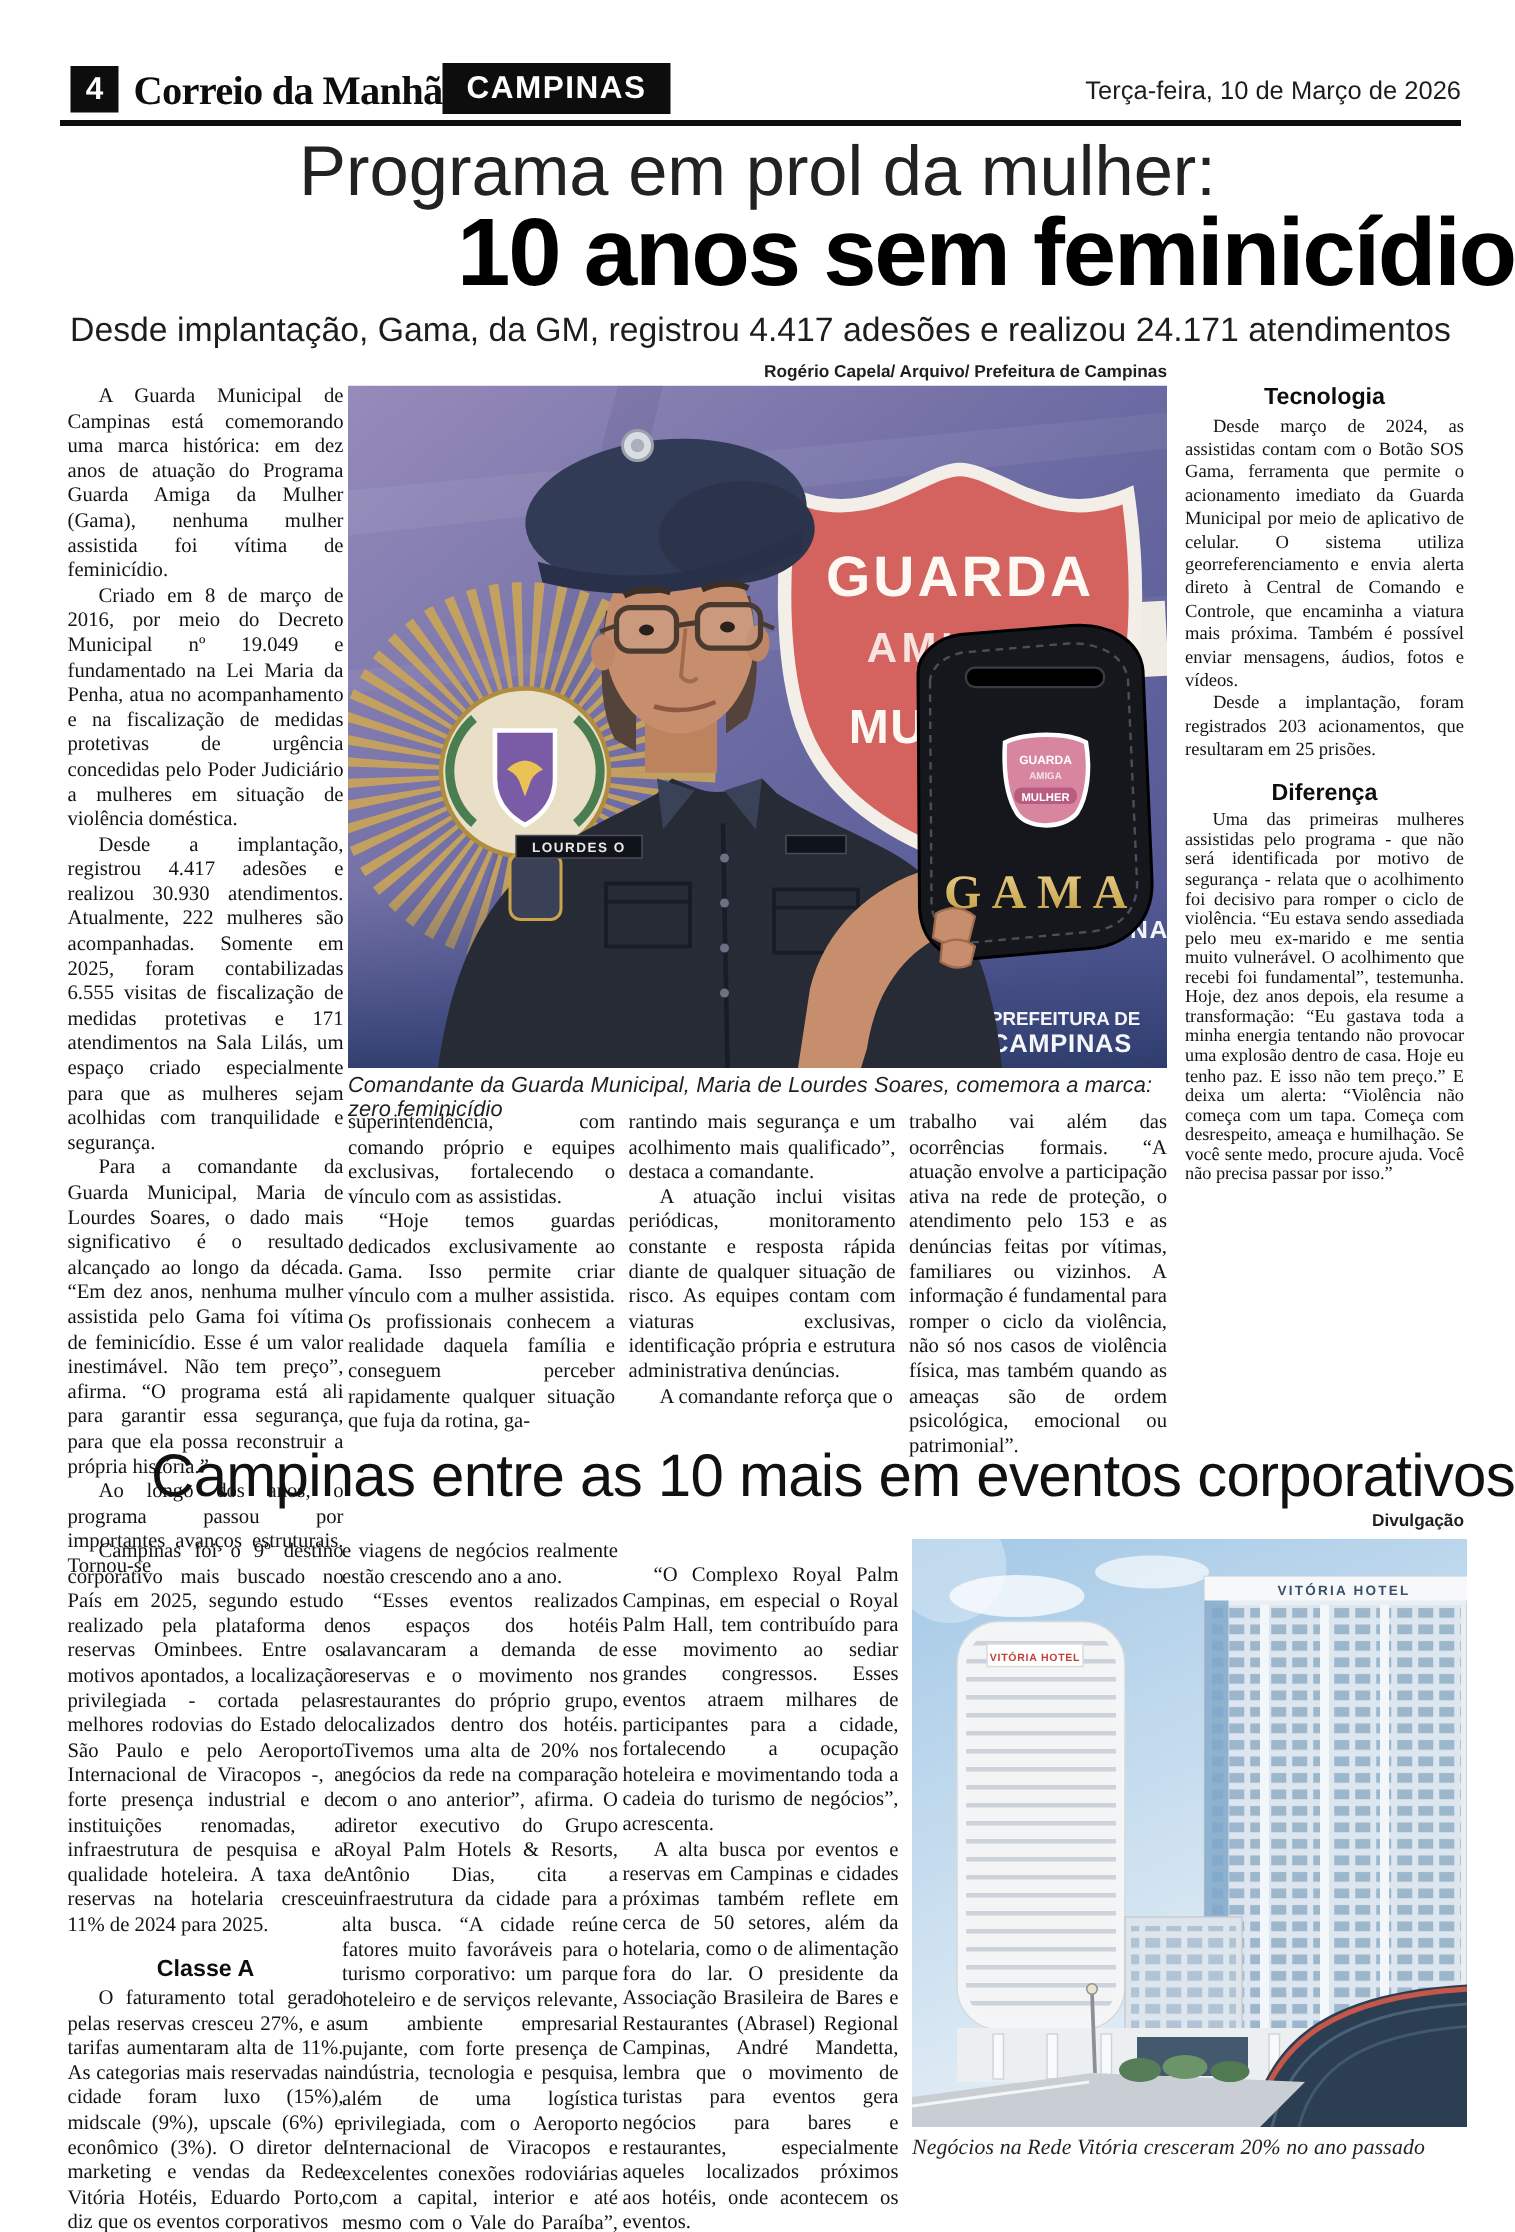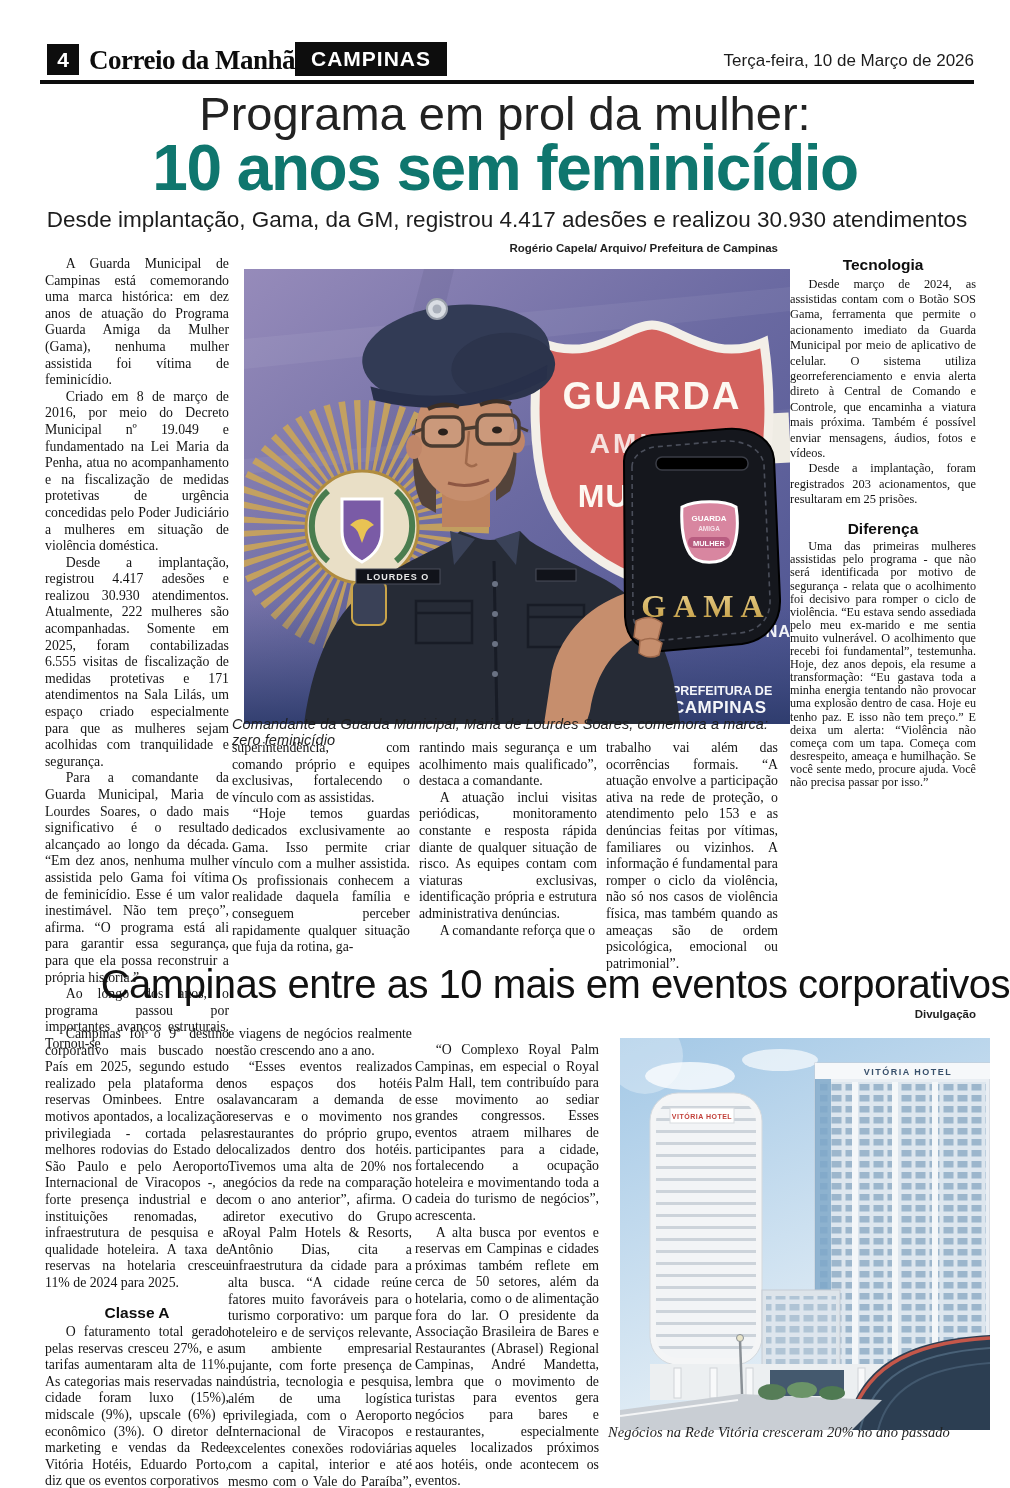--- a/index.html
+++ b/index.html
@@ -10,22 +10,22 @@
   .pagenum{left:47px;top:44px;width:32px;height:31px;background:#0d0d0d;color:#fff;
            font:700 21px/31px "Liberation Sans",sans-serif;text-align:center;}
   .masthead{left:89px;top:45px;font-family:"Liberation Serif",serif;font-weight:700;
             font-size:27px;letter-spacing:-0.5px;color:#0d0d0d;}
   .chip{left:295px;top:42px;background:#0d0d0d;color:#fff;font-weight:700;font-size:21px;
         padding:5px 16px;letter-spacing:1px;}
   .date{right:36px;top:51px;font-size:17px;color:#1c1c1c;}
   .rule{left:40px;right:36px;top:80px;height:4px;background:#0d0d0d;}
   
   .kicker{left:0;right:0;top:86px;text-align:center;font-size:47px;font-weight:400;color:#222;letter-spacing:0;}
-  .headline1{left:0;right:0;top:131px;text-align:center;font-size:64px;font-weight:700;
-             letter-spacing:-1.5px;color:#0f766e;}
+  .headline1{left:0;right:0;top:131px;text-align:right;font-size:64px;font-weight:700;
+             letter-spacing:-1.5px;color:#000000;}
   .subhead{left:40px;right:36px;top:207px;text-align:center;font-size:22.5px;font-weight:400;color:#1d1d1d;}
   .credit{font-size:11.5px;font-weight:700;color:#1f1f1f;}
   .credit1{left:232px;top:242px;width:546px;text-align:right;}
   .credit2{right:34px;top:1008px;text-align:right;}
   
   .body-col{font-family:"Liberation Serif",serif;font-size:13.8px;line-height:16.6px;
             text-align:justify;color:#131313;}
   .body-col p{margin:0;text-indent:1.5em;}
   .cont p:first-child{text-indent:0;}
   .body-col h3{font-family:"Liberation Sans",sans-serif;font-size:15.5px;font-weight:700;
@@ -39,40 +39,40 @@
   .bcol2{left:419px;top:740px;width:178px;}
   .bcol3{left:606px;top:740px;width:172px;}
   .a2col1{left:45px;top:1026px;width:184px;}
   .a2col2{left:228px;top:1026px;width:184px;}
   .a2col3{left:415px;top:1042px;width:184px;}
   .headline2{left:0;right:0;top:962px;text-align:right;font-size:40px;font-weight:400;
              letter-spacing:-0.5px;color:#111;}
   
   .photo1{left:232px;top:257px;width:546px;height:455px;}
   .photo2{left:608px;top:1026px;width:370px;height:392px;}
-  figure{margin:12px;}
+  figure{margin:0;}
   .caption{font-style:italic;font-size:14.5px;color:#1f1f1f;letter-spacing:0.1px;}
   .cap1{left:232px;top:716px;width:546px;}
   .cap2{left:608px;top:1424px;width:370px;font-family:Liberation Serif, serif;}
   svg{display:block;}
 </style>
 </head>
 <body>
 
 <div class="page">
 
   <div class="abs pagenum">4</div>
   <div class="abs masthead">Correio da Manhã</div>
   <div class="abs chip">CAMPINAS</div>
   <div class="abs date">Terça-feira, 10 de Março de 2026</div>
   <div class="abs rule"></div>
 
   <div class="abs kicker">Programa em prol da mulher:</div>
   <div class="abs headline1">10 anos sem feminicídio</div>
-  <div class="abs subhead">Desde implantação, Gama, da GM, registrou 4.417 adesões e realizou 30.930 atendimentos</div>
+  <div class="abs subhead">Desde implantação, Gama, da GM, registrou 4.417 adesões e realizou 24.171 atendimentos</div>
   <div class="abs credit credit1">Rogério Capela/ Arquivo/ Prefeitura de Campinas</div>
 
   <div class="abs body-col leftcol">
       <p>A Guarda Municipal de Campinas está comemorando uma marca histórica: em dez anos de atuação do Programa Guarda Amiga da Mulher (Gama), nenhuma mulher assistida foi vítima de feminicídio.</p>
       <p>Criado em 8 de março de 2016, por meio do Decreto Municipal nº 19.049 e fundamentado na Lei Maria da Penha, atua no acompanhamento e na fiscalização de medidas protetivas de urgência concedidas pelo Poder Judiciário a mulheres em situação de violência doméstica.</p>
       <p>Desde a implantação, registrou 4.417 adesões e realizou 30.930 atendimentos. Atualmente, 222 mulheres são acompanhadas. Somente em 2025, foram contabilizadas 6.555 visitas de fiscalização de medidas protetivas e 171 atendimentos na Sala Lilás, um espaço criado especialmente para que as mulheres sejam acolhidas com tranquilidade e segurança.</p>
       <p>Para a comandante da Guarda Municipal, Maria de Lourdes Soares, o dado mais significativo é o resultado alcançado ao longo da década. “Em dez anos, nenhuma mulher assistida pelo Gama foi vítima de feminicídio. Esse é um valor inestimável. Não tem preço”, afirma. “O programa está ali para garantir essa segurança, para que ela possa reconstruir a própria história.”</p>
       <p>Ao longo dos anos, o programa passou por importantes avanços estruturais. Tornou-se</p>
     </div>
 

